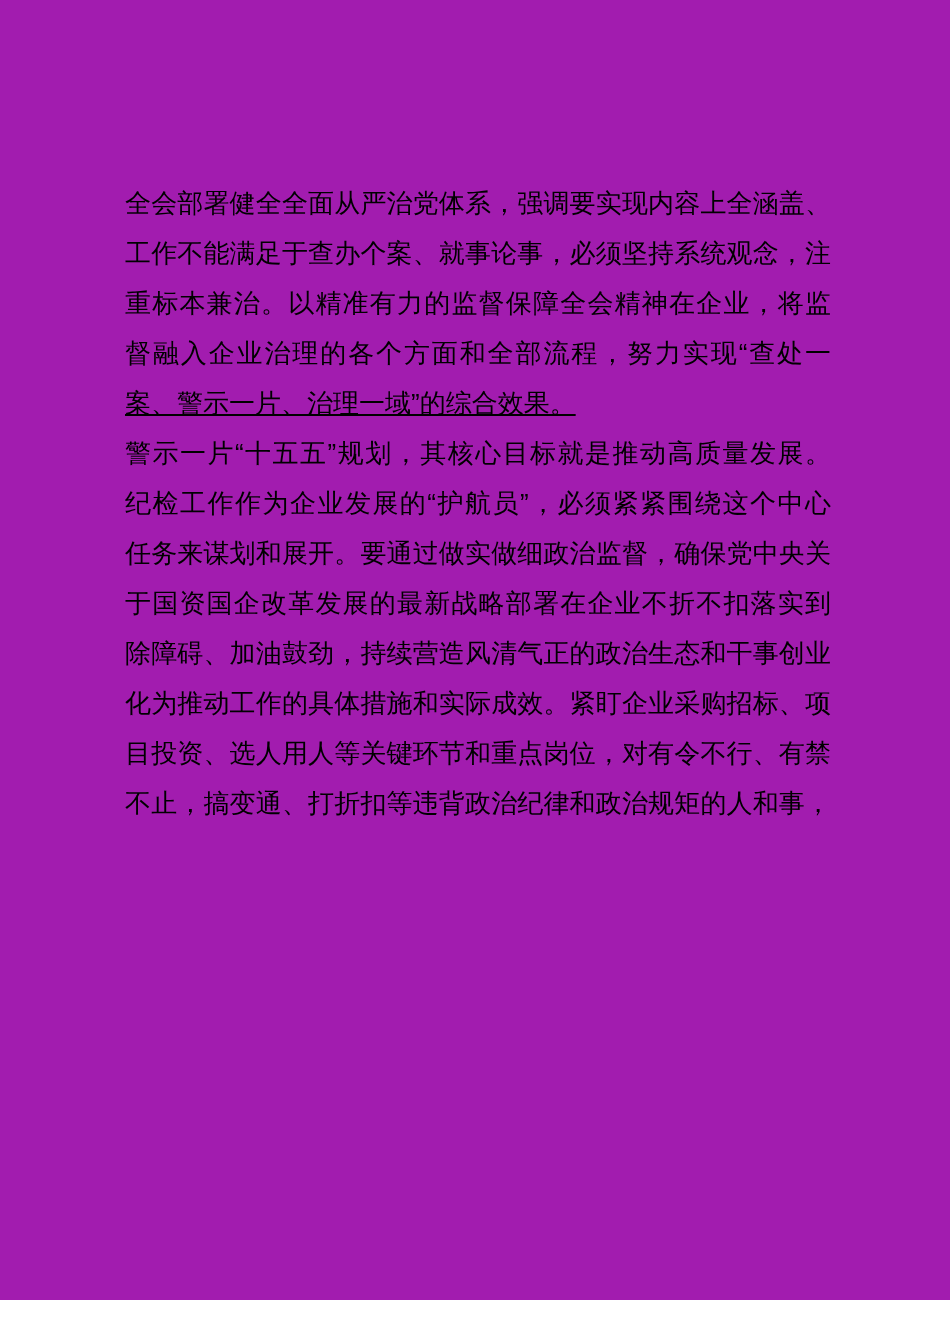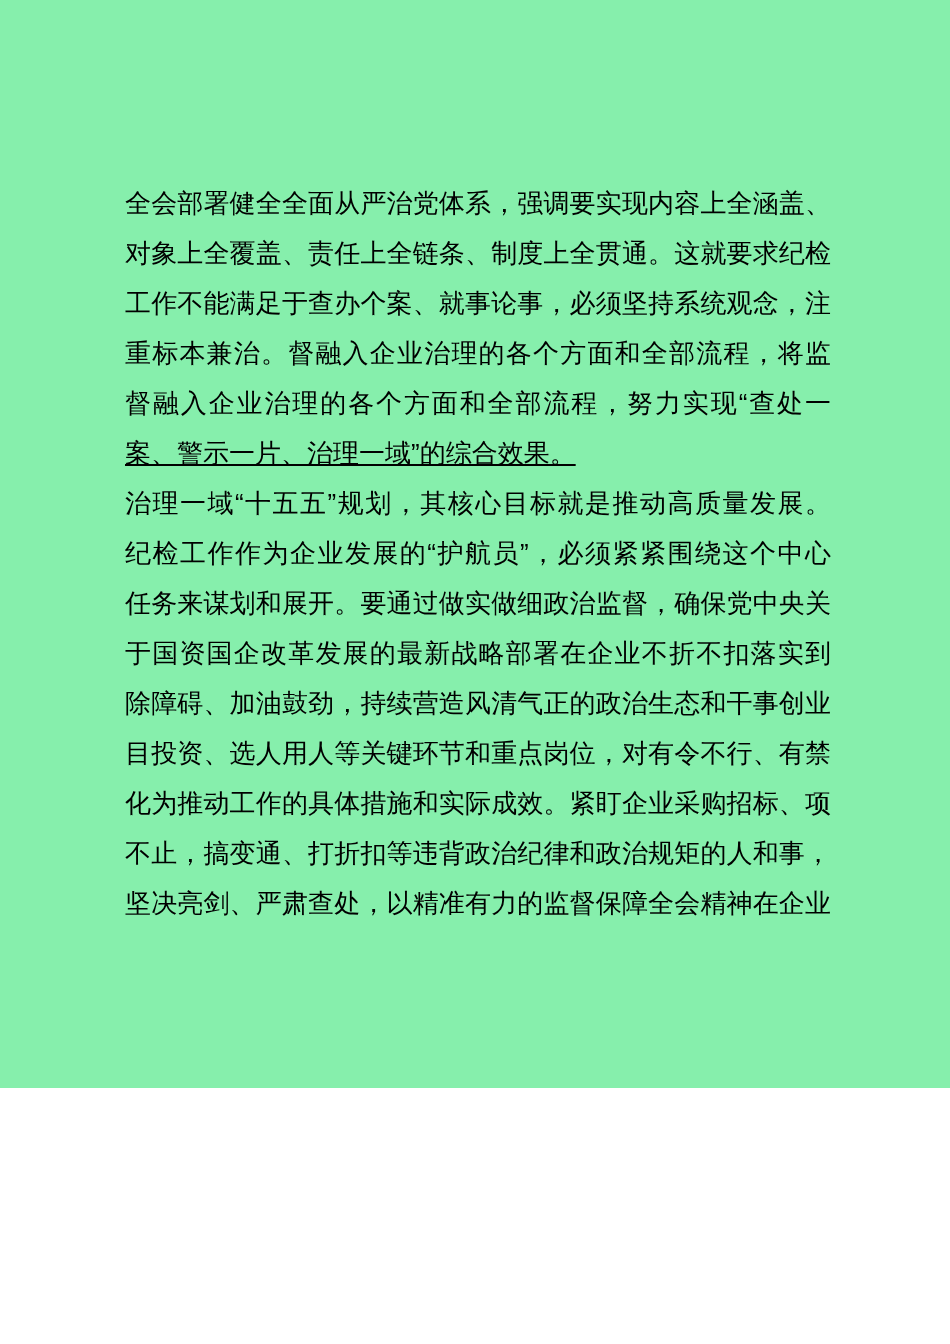--- a/index.html
+++ b/index.html
@@ -3,22 +3,22 @@
 <meta charset="utf-8">
 <style>
   html, body {
     margin: 0;
     padding: 0;
     background: #ffffff;
   }
   .page {
     position: relative;
     width: 950px;
-    height: 1088px;
-    background: #86efac;
+    height: 1300px;
+    background: #a21caf;
     color: #000000;
     font-family: "Liberation Sans", sans-serif;
     overflow: hidden;
   }
   .text-block {
     position: absolute;
     left: 125px;
     top: 178px;
     width: 706px;
     font-size: 26px;
@@ -45,37 +45,35 @@
   }
 </style>
 </head>
 <body>
 
 <div class="page">
   <div class="text-block">
 
     <div class="para">
       <div class="line">全会部署健全全面从严治党体系，强调要实现内容上全涵盖、</div>
-      <div class="line">对象上全覆盖、责任上全链条、制度上全贯通。这就要求纪检</div>
       <div class="line">工作不能满足于查办个案、就事论事，必须坚持系统观念，注</div>
-      <div class="line">重标本兼治。督融入企业治理的各个方面和全部流程，将监</div>
+      <div class="line">重标本兼治。以精准有力的监督保障全会精神在企业，将监</div>
       <div class="line">督融入企业治理的各个方面和全部流程，努力实现“查处一</div>
       <div class="line par-end">案、警示一片、治理一域”的综合效果。</div>
     </div>
 
     <div class="para">
-      <div class="line">治理一域“十五五”规划，其核心目标就是推动高质量发展。</div>
+      <div class="line">警示一片“十五五”规划，其核心目标就是推动高质量发展。</div>
       <div class="line">纪检工作作为企业发展的“护航员”，必须紧紧围绕这个中心</div>
       <div class="line">任务来谋划和展开。要通过做实做细政治监督，确保党中央关</div>
       <div class="line">于国资国企改革发展的最新战略部署在企业不折不扣落实到</div>
       <div class="line">除障碍、加油鼓劲，持续营造风清气正的政治生态和干事创业</div>
     </div>
 
 
     <div class="para">
+      <div class="line">化为推动工作的具体措施和实际成效。紧盯企业采购招标、项</div>
       <div class="line">目投资、选人用人等关键环节和重点岗位，对有令不行、有禁</div>
-      <div class="line">化为推动工作的具体措施和实际成效。紧盯企业采购招标、项</div>
       <div class="line">不止，搞变通、打折扣等违背政治纪律和政治规矩的人和事，</div>
-      <div class="line">坚决亮剑、严肃查处，以精准有力的监督保障全会精神在企业</div>
     </div>
 
   </div>
 </div>
 
 </body></html>

